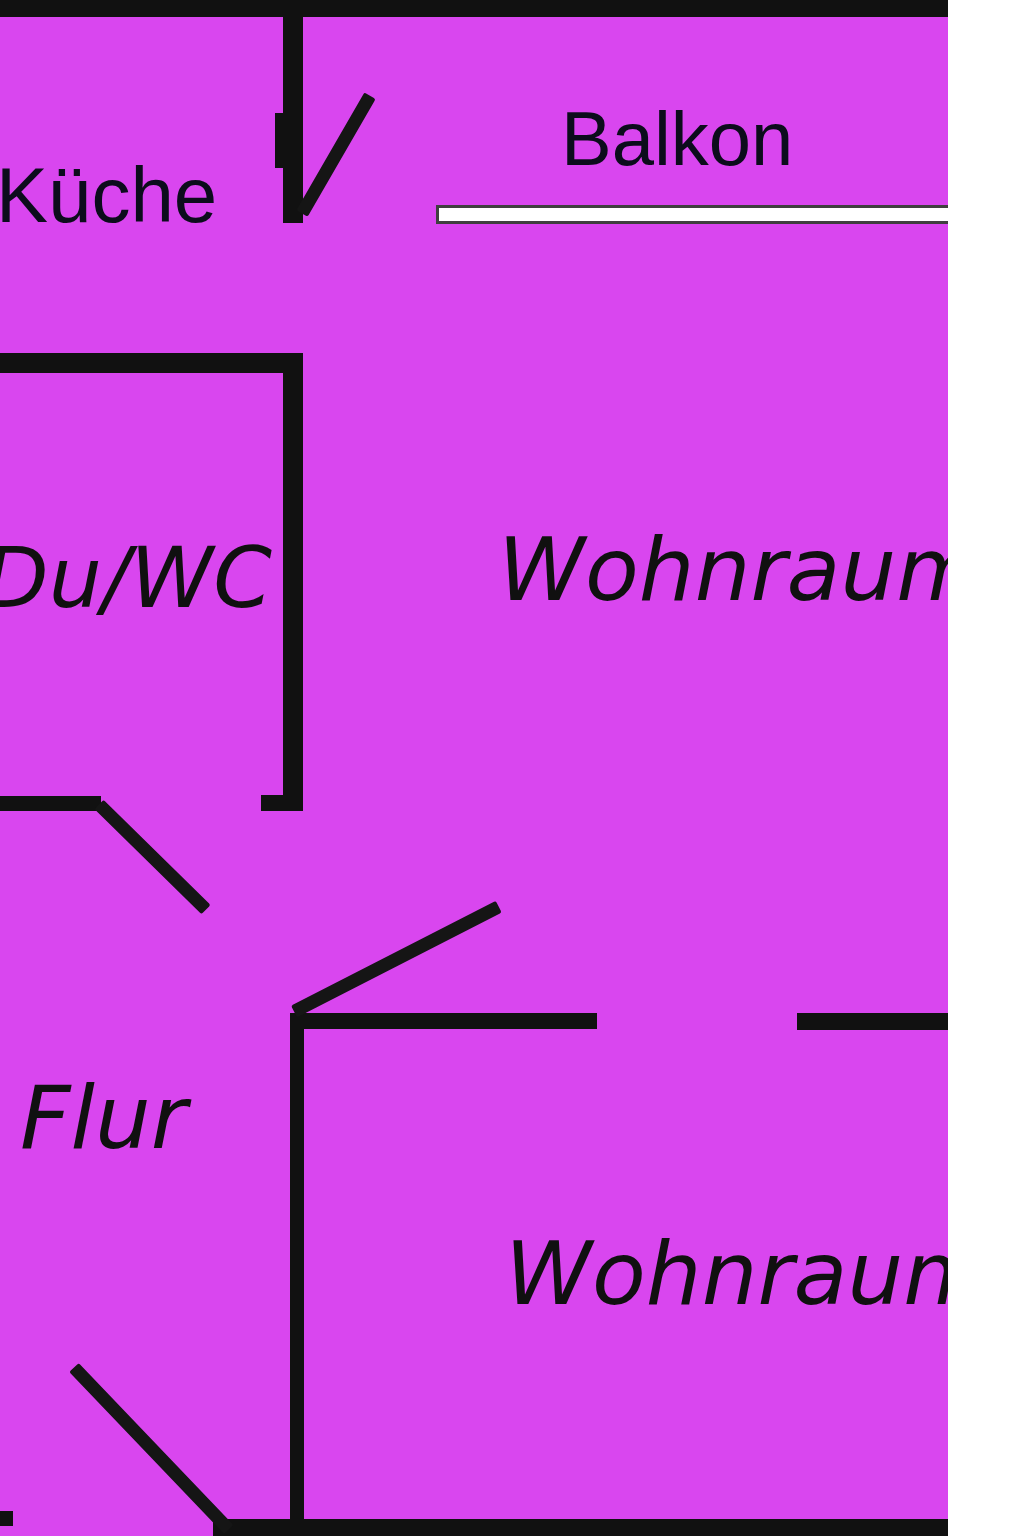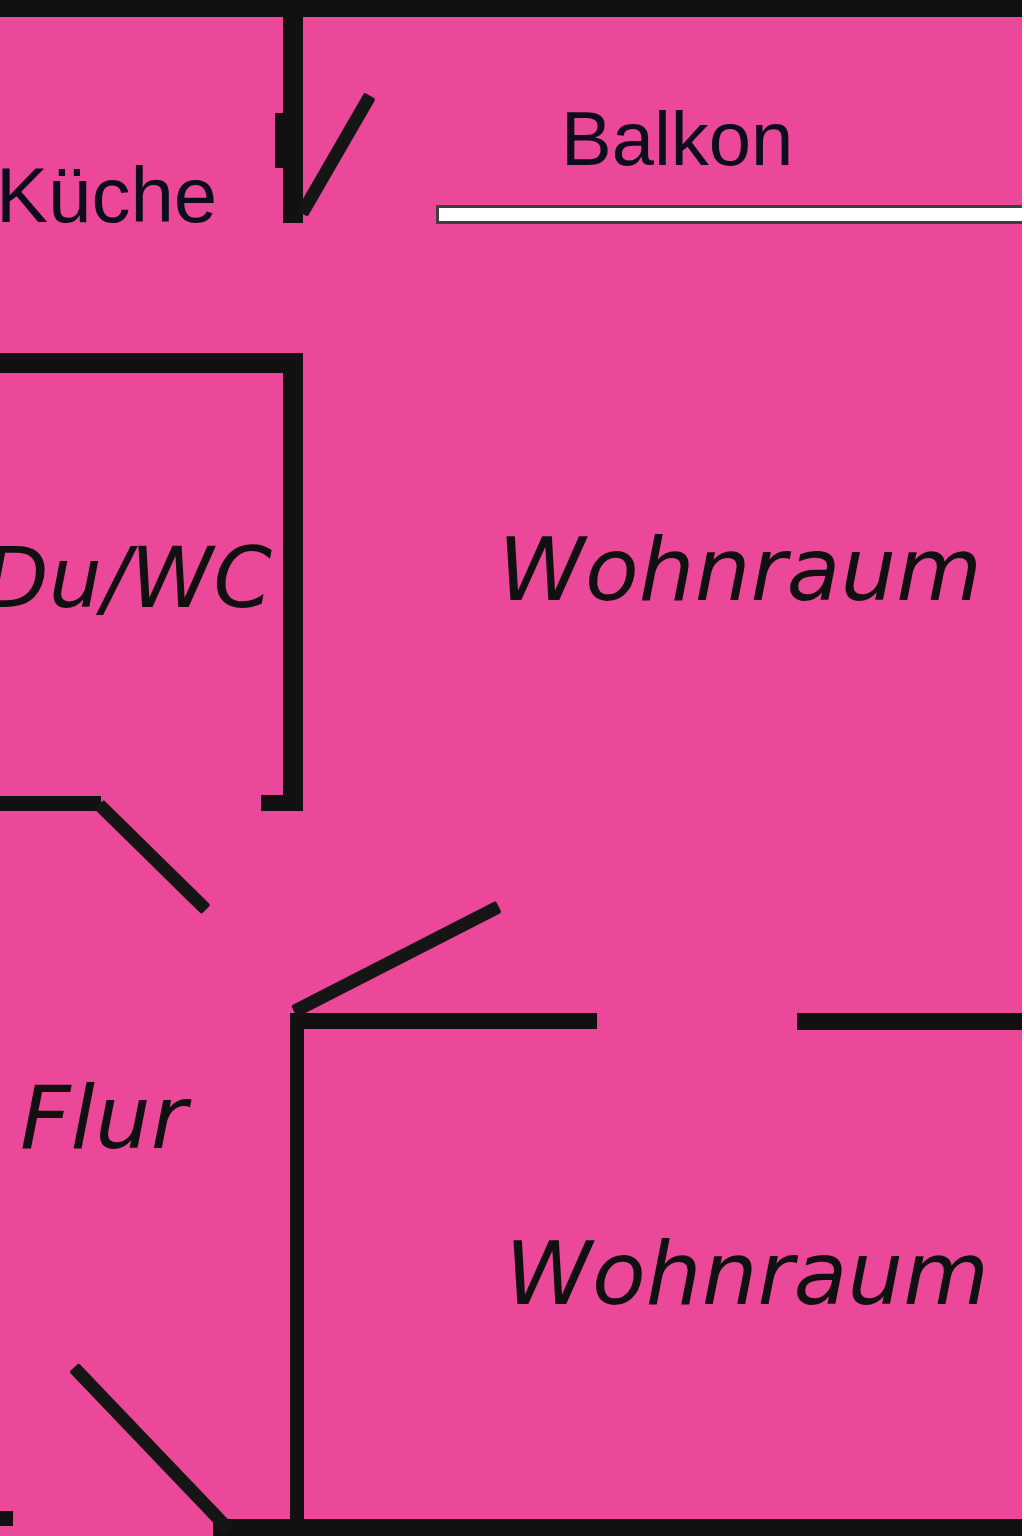--- a/index.html
+++ b/index.html
@@ -2,23 +2,23 @@
 <html><head>
 <meta charset="utf-8">
 <style>
   html, body {
     margin: 0;
     padding: 0;
     background: #ffffff;
   }
   .canvas {
     position: relative;
-    width: 1022px;
+    width: 948px;
     height: 1536px;
-    background: #ec4899;
+    background: #d946ef;
     overflow: hidden;
     font-family: "Liberation Sans", sans-serif;
   }
   .wall {
     position: absolute;
     background: #111111;
   }
   .door-leaf {
     position: absolute;
     height: 13px;

